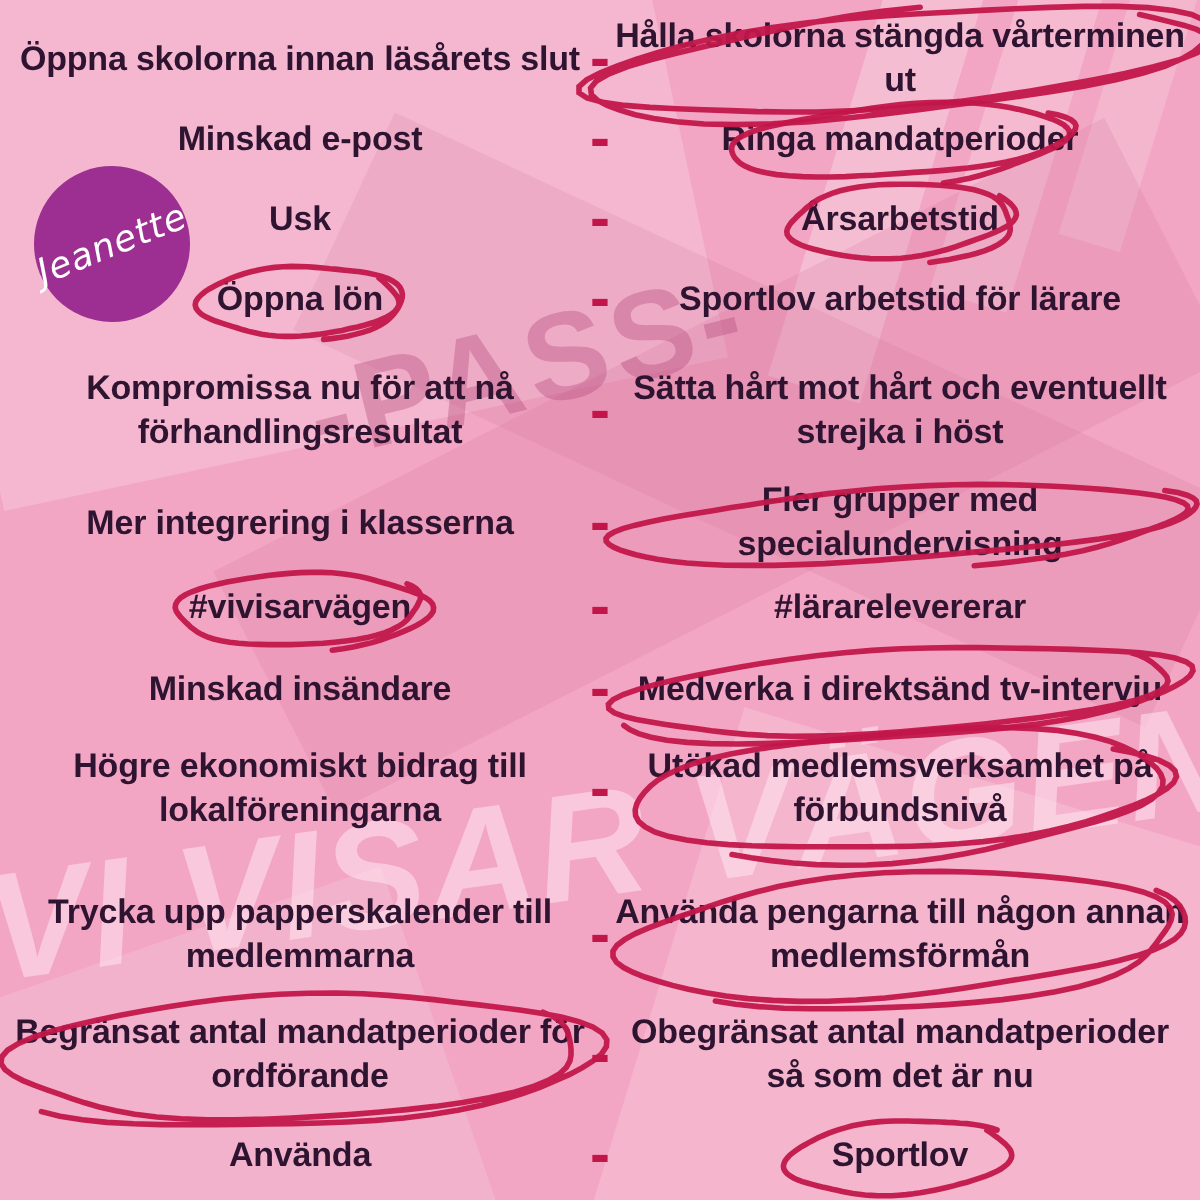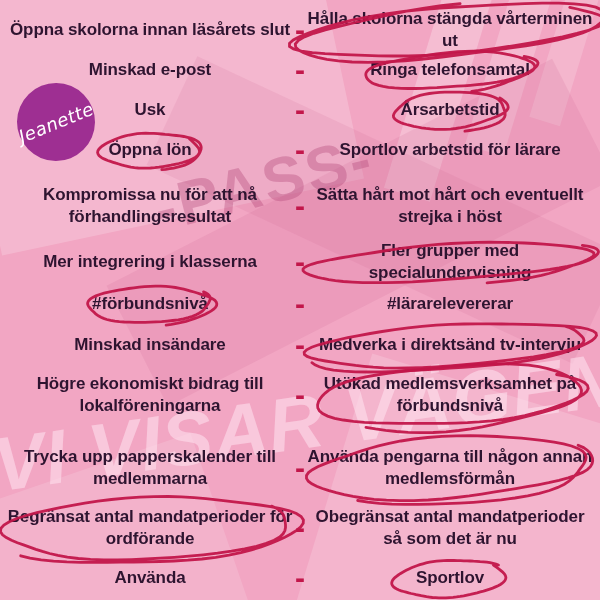--- a/index.html
+++ b/index.html
@@ -81,21 +81,21 @@
   </div>
 
   <div class="row" style="--cy:30px">
     <div class="item left"><span>Öppna skolorna innan läsårets slut</span></div>
     <div class="dash">-</div>
     <div class="item right"><span>Hålla skolorna stängda vårterminen ut</span></div>
   </div>
   <div class="row" style="--cy:70px">
     <div class="item left"><span>Minskad e-post</span></div>
     <div class="dash">-</div>
-    <div class="item right"><span>Ringa telefonsamtal</span></div>
+    <div class="item right"><span>Ringa mandatperioder</span></div>
   </div>
   <div class="row" style="--cy:110px">
     <div class="item left"><span>Usk</span></div>
     <div class="dash">-</div>
     <div class="item right"><span>Årsarbetstid</span></div>
   </div>
   <div class="row" style="--cy:150px">
     <div class="item left"><span>Öppna lön</span></div>
     <div class="dash">-</div>
     <div class="item right"><span>Sportlov arbetstid för lärare</span></div>
@@ -104,21 +104,21 @@
     <div class="item left"><span>Kompromissa nu för att nå förhandlingsresultat</span></div>
     <div class="dash">-</div>
     <div class="item right"><span>Sätta hårt mot hårt och eventuellt strejka i höst</span></div>
   </div>
   <div class="row" style="--cy:262px">
     <div class="item left"><span>Mer integrering i klasserna</span></div>
     <div class="dash">-</div>
     <div class="item right"><span>Fler grupper med specialundervisning</span></div>
   </div>
   <div class="row" style="--cy:304px">
-    <div class="item left"><span>#förbundsnivå</span></div>
+    <div class="item left"><span>#vivisarvägen</span></div>
     <div class="dash">-</div>
     <div class="item right"><span>#lärarelevererar</span></div>
   </div>
   <div class="row" style="--cy:345px">
     <div class="item left"><span>Minskad insändare</span></div>
     <div class="dash">-</div>
     <div class="item right"><span>Medverka i direktsänd tv-intervju</span></div>
   </div>
   <div class="row" style="--cy:395px">
     <div class="item left"><span>Högre ekonomiskt bidrag till lokalföreningarna</span></div>

